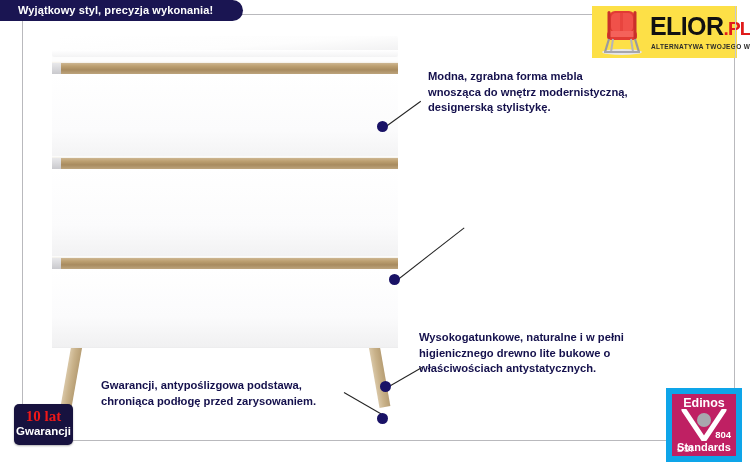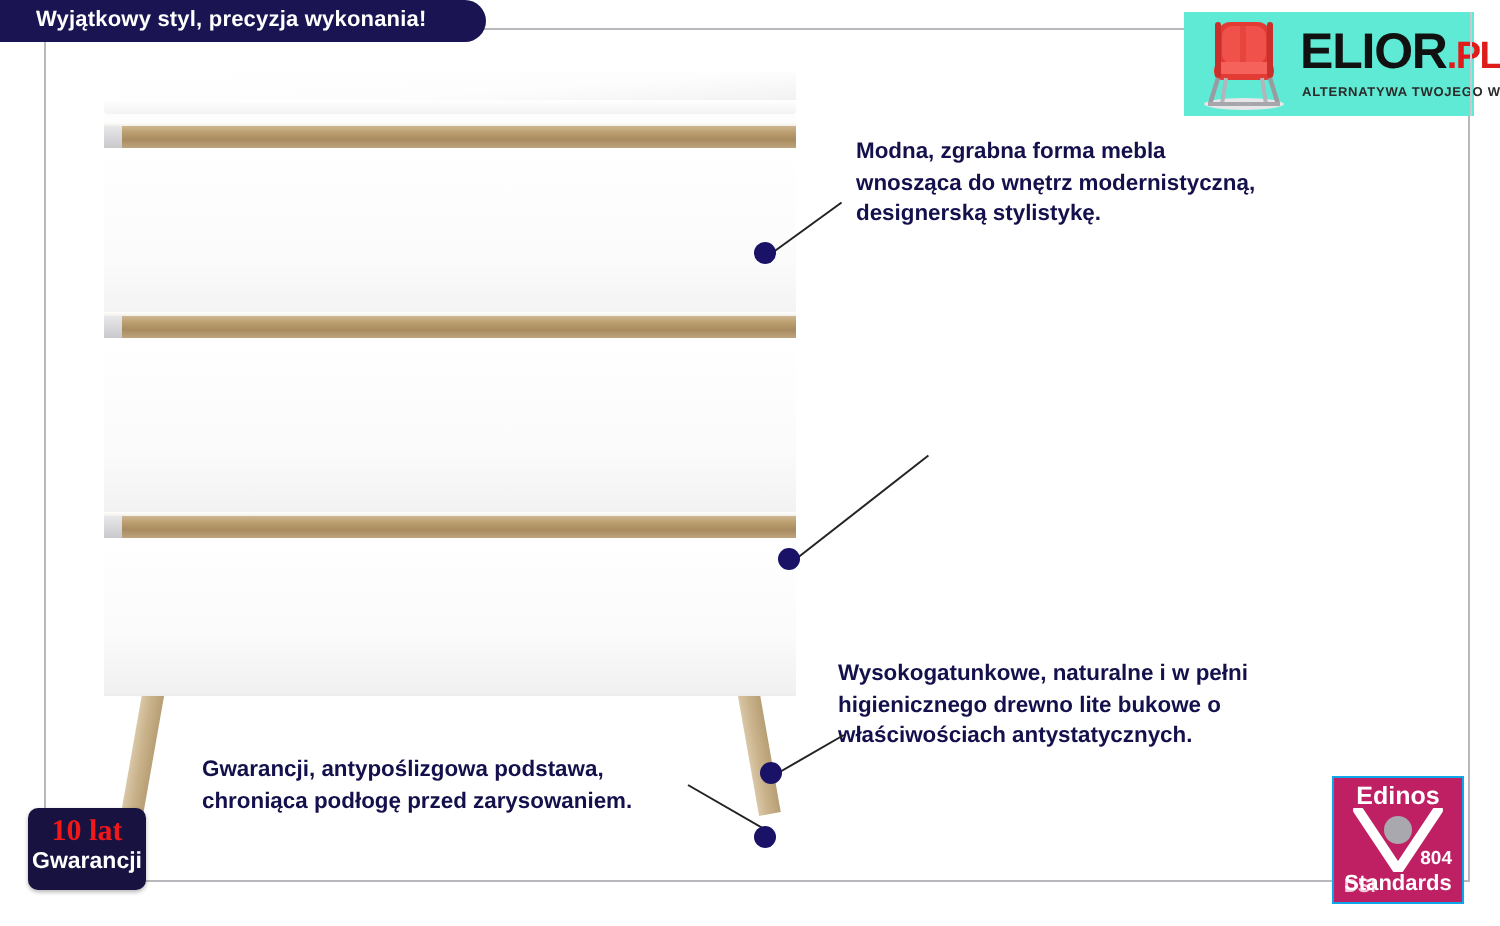--- a/index.html
+++ b/index.html
@@ -55,21 +55,21 @@
   }
 
   
   .logo {
     position: absolute;
     left: 592px;
     top: 6px;
     width: 145px;
     height: 52px;
     z-index: 7;
-    background: #5eead4;
+    background: #fde047;
   }
   .logo-chair {
     position: absolute;
     left: 4px;
     top: 1px;
     width: 52px;
     height: 50px;
   }
   .logo-word {
     position: absolute;
@@ -240,21 +240,21 @@
   }
 
   
   .badge-edinos {
     position: absolute;
     left: 666px;
     top: 388px;
     width: 64px;
     height: 62px;
     background: #bf2063;
-    border: 1px solid #0ea5e9;
+    border: 6px solid #0ea5e9;
     z-index: 8;
   }
   .ed-title {
     position: absolute;
     left: 0; top: 2px; width: 100%;
     text-align: center;
     color: #ffffff;
     font-size: 12.5px;
     font-weight: bold;
   }

